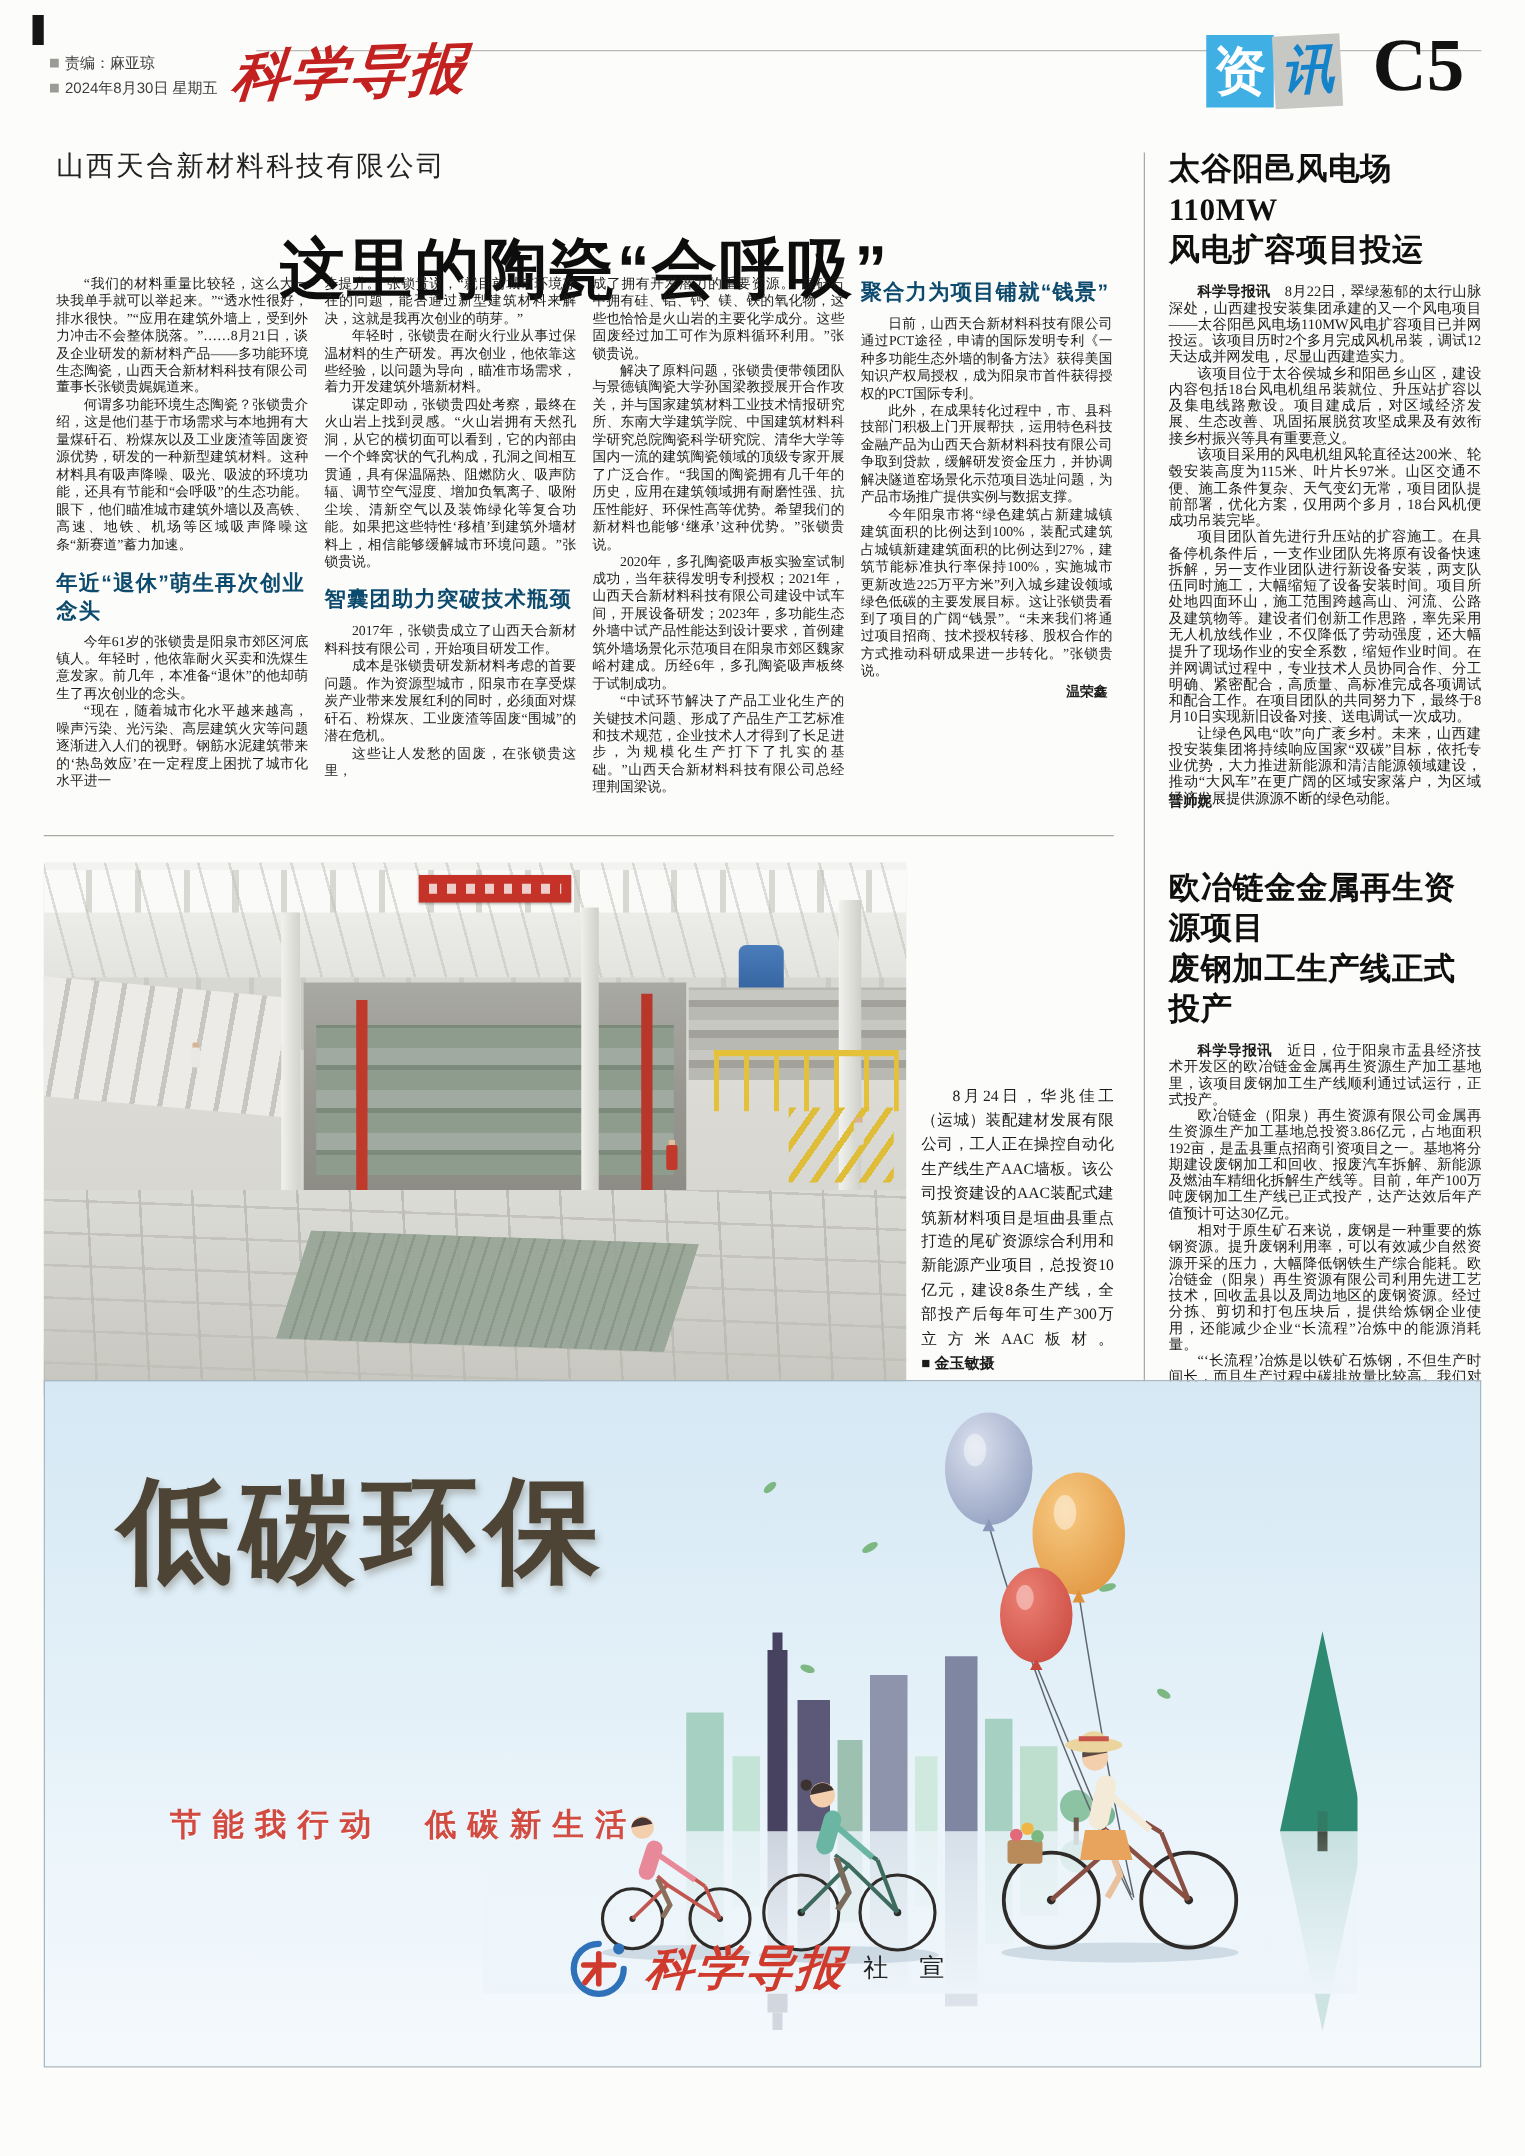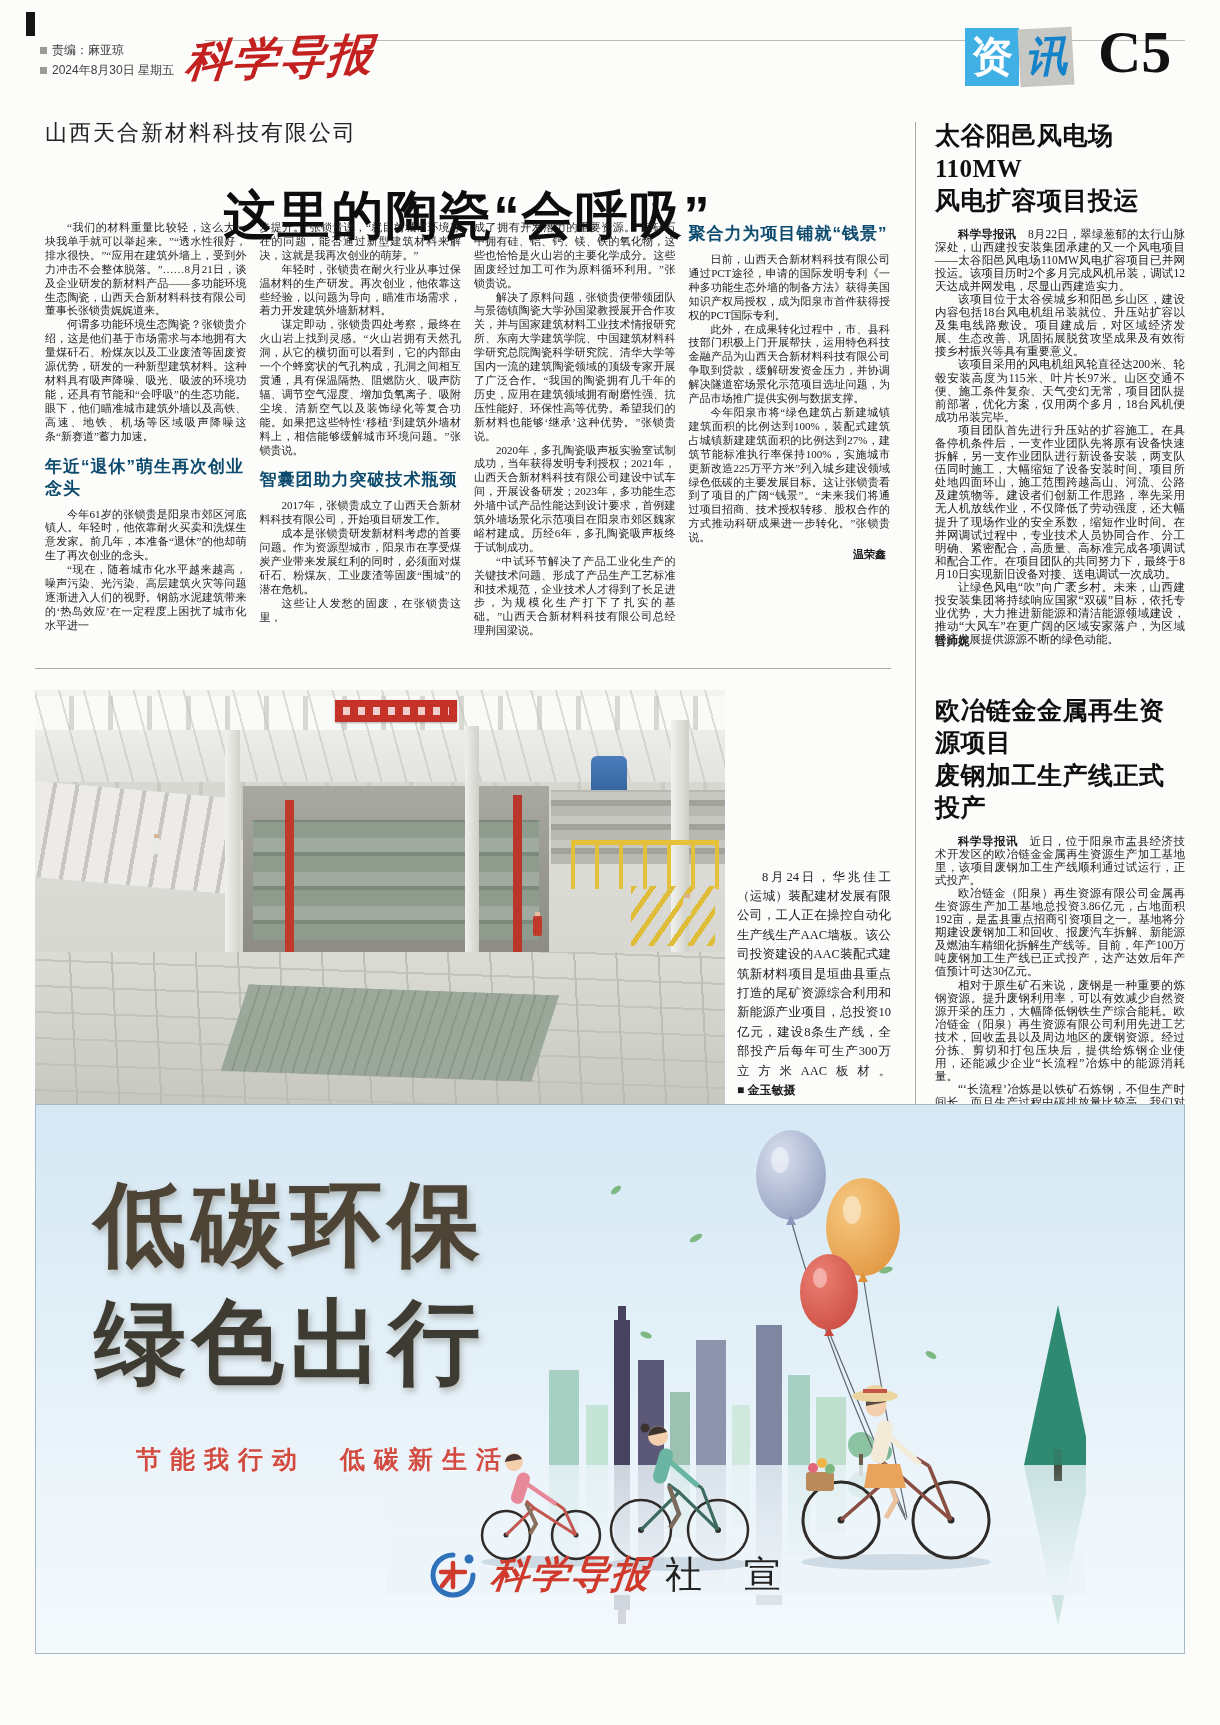--- a/index.html
+++ b/index.html
@@ -66,21 +66,21 @@
   .ad-title1{top:58px;color:#4d4435;}
   .ad-title2{top:176px;color:#3d3b32;}
   .ad-slogan{position:absolute;left:100px;top:338px;font-size:25px;font-weight:700;color:#d14b41;
       letter-spacing:9px;font-family:"Liberation Sans","DejaVu Sans",sans-serif;
       text-shadow:0 1px 0 #ffffff;}
   .ad-illu{position:absolute;left:350px;top:15px;}
   .ad-logo{position:absolute;left:0;right:0;top:444px;display:flex;justify-content:center;
       align-items:center;gap:14px;}
   .ad-logo-text{font-size:38px;font-weight:900;font-style:italic;color:#d03a2d;letter-spacing:2px;
       transform:skewX(-6deg);}
-  .ad-logo-suffix{font-size:37px;color:#222;letter-spacing:10px;font-family:Liberation Mono, monospace;}
+  .ad-logo-suffix{font-size:20px;color:#222;letter-spacing:10px;font-family:Liberation Serif, serif;}
 </style>
 </head>
 <body>
 
 <div class="page">
 
   <div class="regmark"></div>
   <div class="topline"></div>
   <div class="meta">
     <div><span class="sq"></span><span>责编：麻亚琼</span></div>
@@ -212,21 +212,20 @@
           <p>相对于原生矿石来说，废钢是一种重要的炼钢资源。提升废钢利用率，可以有效减少自然资源开采的压力，大幅降低钢铁生产综合能耗。欧冶链金（阳泉）再生资源有限公司利用先进工艺技术，回收盂县以及周边地区的废钢资源。经过分拣、剪切和打包压块后，提供给炼钢企业使用，还能减少企业“长流程”冶炼中的能源消耗量。</p>
           <p>“‘长流程’冶炼是以铁矿石炼钢，不但生产时间长，而且生产过程中碳排放量比较高。我们对回收的废弃钢材、金属废料、报废汽车进行拆解分类、压块打包，最快只需要一个小时便能加工完成，运往炼钢企业。所以使用我们加工好的废钢对于降低企业生产成本、降低碳排放量有重要作用。”欧冶链金（阳泉）再生资源有限公司项目经理乔栋说。</p>
           <p>除了废钢加工生产线，欧冶链金金属再生资源生产加工基地还计划建设报废汽车拆解、新能源及燃油车精细化拆解生产线，加大金属再生资源的处理、利用规模。目前，报废汽车拆解项目正积极筹备，已进入方案设计阶段，预计明年可开工建设。</p>
         </div>
       <div class="byline">侯节</div>
     </article>
   </div>
 
   <div class="ad">
     <div class="ad-title ad-title1">低碳环保</div>
-    <div class="ad-title ad-title2">绿色出行</div>
     <div class="ad-slogan">节能我行动　低碳新生活</div>
 
     <svg class="ad-illu" width="700" height="510" viewBox="0 0 700 510" xmlns="http://www.w3.org/2000/svg">
       <defs>
         <radialGradient id="gB" cx="0.35" cy="0.3" r="0.9">
             <stop offset="0" stop-color="#d9e0ee"></stop>
             <stop offset="1" stop-color="#8a97ba"></stop>
           </radialGradient>
         <radialGradient id="gO" cx="0.35" cy="0.3" r="0.9">
             <stop offset="0" stop-color="#f7ca82"></stop>

